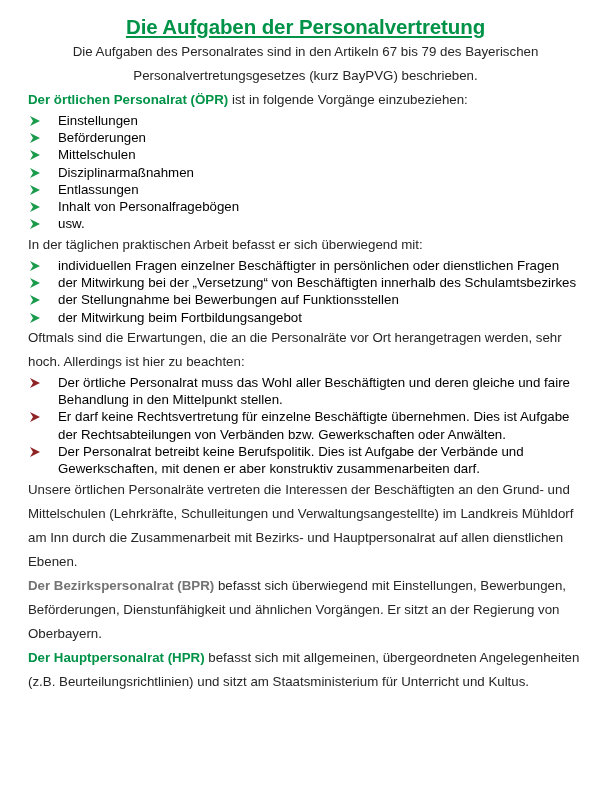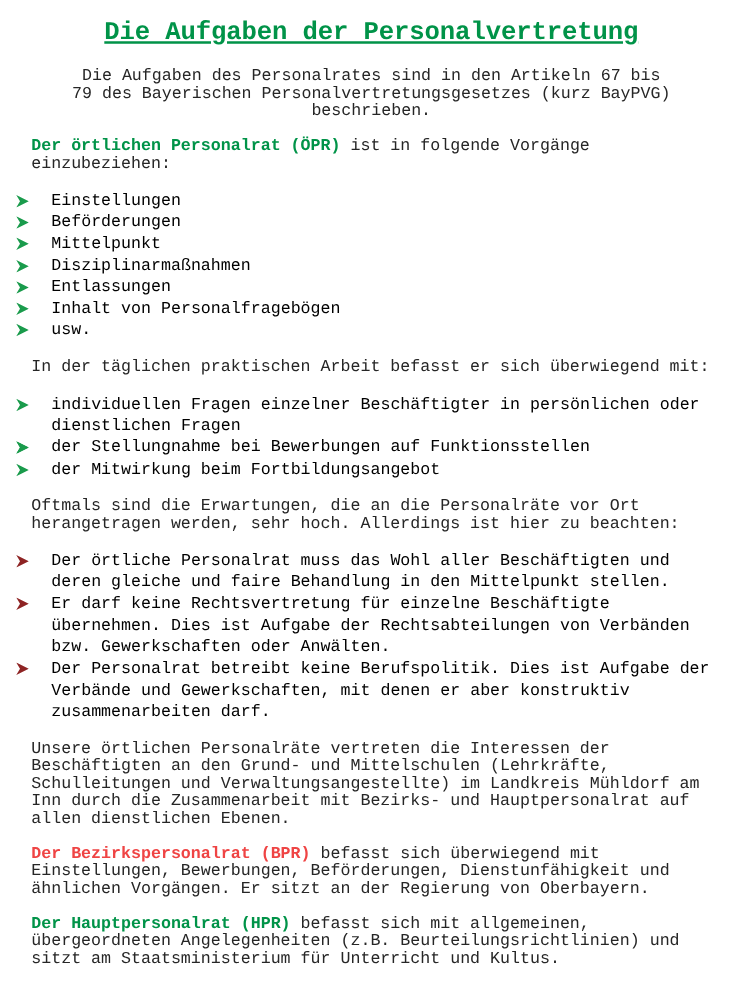--- a/index.html
+++ b/index.html
@@ -13,44 +13,43 @@
     height: 800px;
     overflow: hidden;
     font-family: "Liberation Sans", sans-serif;
     color: #262626;
     -webkit-font-smoothing: antialiased;
   }
   .page {
     width: 604px;
     height: 760px;
     box-sizing: border-box;
-    padding: 0 21px 0 11px;
+    padding: 0 21px 0 28px;
     position: relative;
-    font-family: Liberation Mono, monospace;
   }
 
   
   .doc-title {
     margin: 0;
     padding: 14px 0 0 0;
     text-align: center;
     font-size: 20.5px;
     font-weight: bold;
     color: #009348;
     text-decoration: underline;
     text-underline-offset: 2px;
     letter-spacing: -0.1px;
     line-height: 1.25;
   }
 
   
   p.para {
-    margin: 14px;
+    margin: 0;
     font-size: 13.3px;
-    line-height: 14px;
+    line-height: 24px;
     color: #262626;
   }
   .intro {
     margin-top: 16px;
     text-align: center;
     padding: 0 30px;
   }
   .block {
     margin-top: 15px;
   }
@@ -117,21 +116,21 @@
           </svg>
         </span>
       <span>Beförderungen</span>
     </li>
     <li>
       <span class="bullet">
           <svg width="12" height="10" viewBox="0 0 12 10">
             <polygon class="ahead" points="1,0 11,5 1,10 4,5" style="fill: rgb(26, 155, 76);"></polygon>
           </svg>
         </span>
-      <span>Mittelpunkt</span>
+      <span>Mittelschulen</span>
     </li>
     <li>
       <span class="bullet">
           <svg width="12" height="10" viewBox="0 0 12 10">
             <polygon class="ahead" points="1,0 11,5 1,10 4,5" style="fill: rgb(26, 155, 76);"></polygon>
           </svg>
         </span>
       <span>Disziplinarmaßnahmen</span>
     </li>
     <li>
@@ -170,20 +169,21 @@
           </svg>
         </span>
       <span>individuellen Fragen einzelner Beschäftigter in persönlichen oder dienstlichen Fragen</span>
     </li>
     <li>
       <span class="bullet">
           <svg width="12" height="10" viewBox="0 0 12 10">
             <polygon class="ahead" points="1,0 11,5 1,10 4,5" style="fill: rgb(26, 155, 76);"></polygon>
           </svg>
         </span>
+      <span>der Mitwirkung bei der „Versetzung“ von Beschäftigten innerhalb des Schulamtsbezirkes</span>
     </li>
     <li>
       <span class="bullet">
           <svg width="12" height="10" viewBox="0 0 12 10">
             <polygon class="ahead" points="1,0 11,5 1,10 4,5" style="fill: rgb(26, 155, 76);"></polygon>
           </svg>
         </span>
       <span>der Stellungnahme bei Bewerbungen auf Funktionsstellen</span>
     </li>
     <li>
@@ -220,17 +220,17 @@
           <svg width="12" height="10" viewBox="0 0 12 10">
             <polygon class="ahead" points="1,0 11,5 1,10 4,5" style="fill: rgb(142, 36, 36);"></polygon>
           </svg>
         </span>
       <span>Der Personalrat betreibt keine Berufspolitik. Dies ist Aufgabe der Verbände und Gewerkschaften, mit denen er aber konstruktiv zusammenarbeiten darf.</span>
     </li>
   </ul>
 
   <p class="para block">Unsere örtlichen Personalräte vertreten die Interessen der Beschäftigten an den Grund- und Mittelschulen (Lehrkräfte, Schulleitungen und Verwaltungsangestellte) im Landkreis Mühldorf am Inn durch die Zusammenarbeit mit Bezirks- und Hauptpersonalrat auf allen dienstlichen Ebenen.</p>
 
-  <p class="para block"><span class="lead" style="color: #ef4444;">Der Bezirkspersonalrat (BPR)</span><span> befasst sich überwiegend mit Einstellungen, Bewerbungen, Beförderungen, Dienstunfähigkeit und ähnlichen Vorgängen. Er sitzt an der Regierung von Oberbayern.</span></p>
+  <p class="para block"><span class="lead" style="color: #737373;">Der Bezirkspersonalrat (BPR)</span><span> befasst sich überwiegend mit Einstellungen, Bewerbungen, Beförderungen, Dienstunfähigkeit und ähnlichen Vorgängen. Er sitzt an der Regierung von Oberbayern.</span></p>
 
   <p class="para block"><span class="lead" style="color: rgb(0, 147, 72);">Der Hauptpersonalrat (HPR)</span><span> befasst sich mit allgemeinen, übergeordneten Angelegenheiten (z.B. Beurteilungsrichtlinien) und sitzt am Staatsministerium für Unterricht und Kultus.</span></p>
 
 </div>
 
 </body></html>

